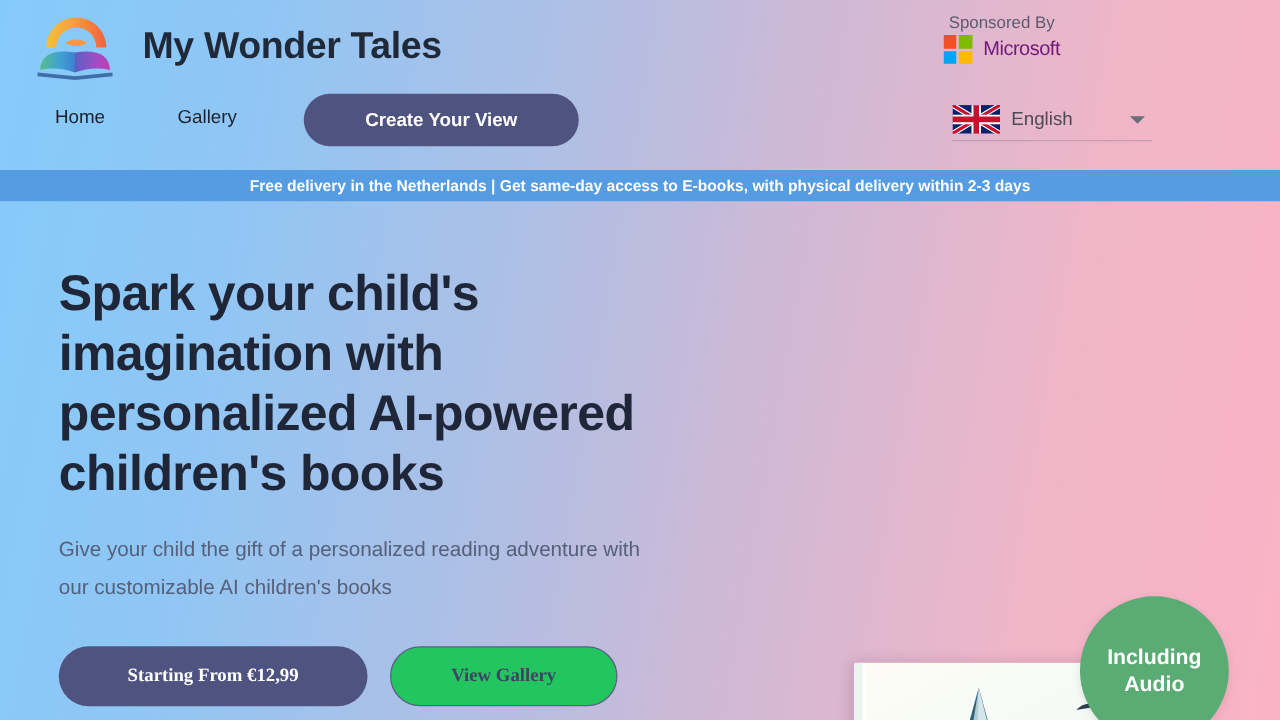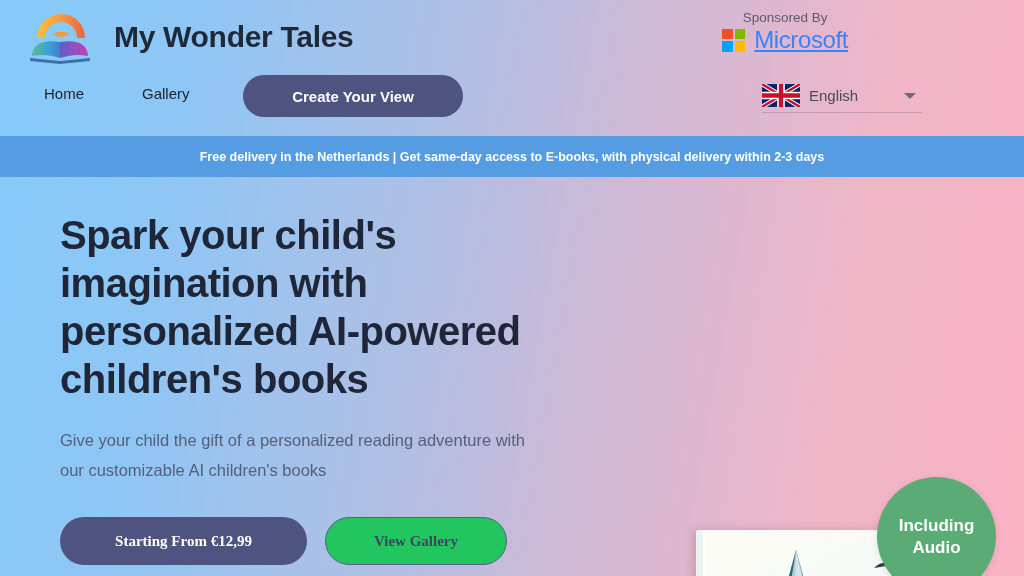--- a/index.html
+++ b/index.html
@@ -100,25 +100,24 @@
   .ms-grid {
     width: 23px;
     height: 23px;
     display: grid;
     grid-template-columns: 1fr 1fr;
     grid-template-rows: 1fr 1fr;
     gap: 2px;
   }
   .ms-sq { width: 100%; height: 100%; }
   .ms-wordmark {
-    font-size: 24px;
-    color: #3b82f6;
+    font-size: 16px;
+    color: #701a75;
     letter-spacing: -0.4px;
     line-height: 1;
-    text-decoration: underline;
   }
 
   
   .lang-picker {
     position: absolute;
     left: 762px;
     top: 79px;
     width: 160px;
     height: 34px;
     display: flex;
@@ -145,37 +144,37 @@
     border-top: 6px solid #6d6d7a;
     margin-right: 6px;
   }
 
   
   .banner {
     position: absolute;
     left: 0;
     top: 136px;
     width: 1024px;
-    height: 41px;
+    height: 25px;
     background: #559ce2;
     display: flex;
     align-items: center;
     justify-content: center;
   }
   .banner-text {
     color: #ffffff;
     font-size: 12.5px;
     font-weight: bold;
     white-space: nowrap;
   }
 
   
   .hero {
     position: absolute;
-    left: 16px;
+    left: 3px;
     top: 161px;
     width: 984px;
     height: 415px;
   }
   .hero-copy {
     position: absolute;
     left: 44px;
     top: 50px;
     width: 520px;
   }

